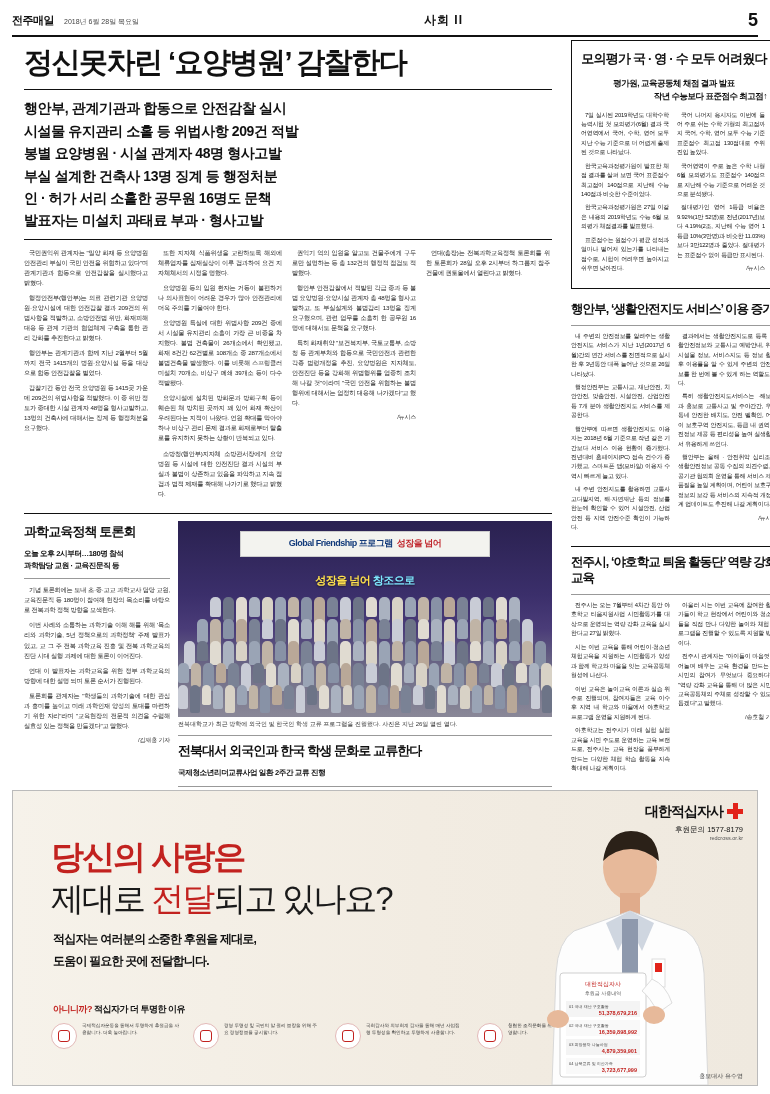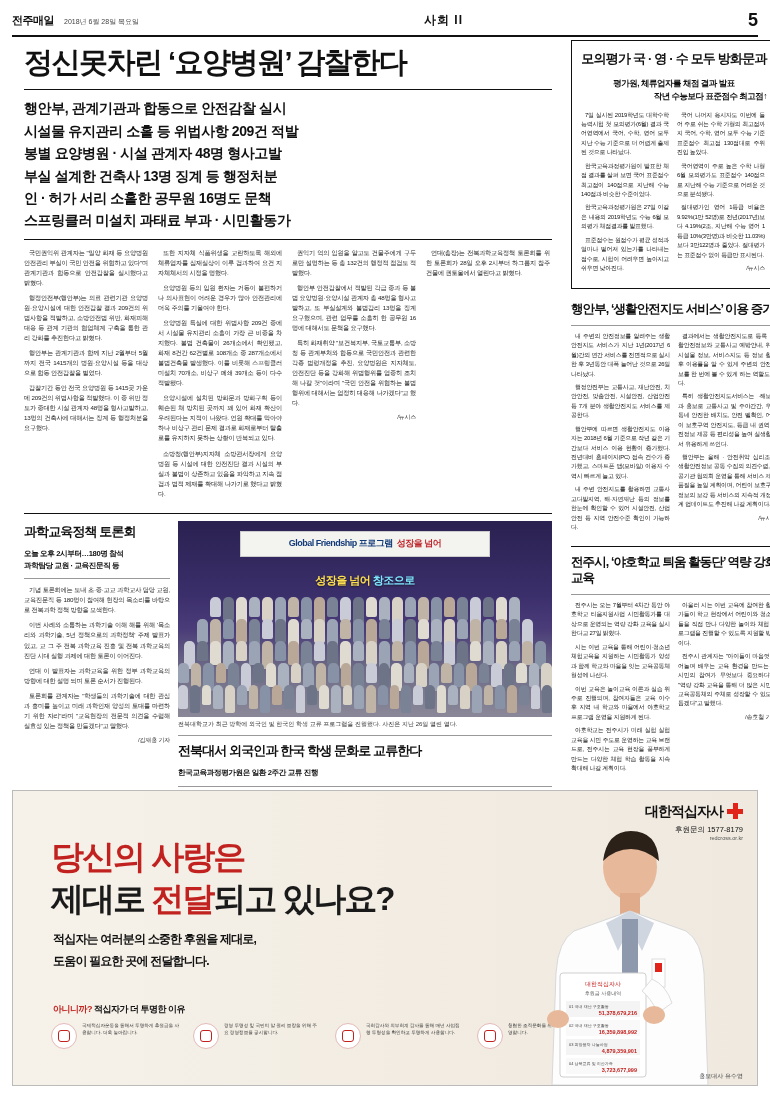--- a/index.html
+++ b/index.html
@@ -118,21 +118,21 @@
   .ad-logo { position:absolute; right:14px; top:12px; text-align:right; }
   .ad-logo .nm { font-size: 14px; font-weight:bold; letter-spacing:-1px; }
   .ad-logo .sub { font-size: 7.5px; margin-top:4px; }
   .ad-logo .sub2 { font-size: 5.5px; color:#555; }
   .redcross { display:inline-block; width:16px; height:16px; position:relative; margin-left:4px; vertical-align:-3px;}
   .redcross:before, .redcross:after { content:""; position:absolute; background:#e2231a; }
   .redcross:before { left:5.5px; top:0; width:5px; height:16px; }
   .redcross:after { left:0; top:5.5px; width:16px; height:5px; }
 
   .ad-h1 { position:absolute; left:38px; top:44px; font-size:33px; font-weight:bold; color:#c2221f; letter-spacing:-2px; }
-  .ad-h2 { position:absolute; left:38px; top:86px; font-size:33px; font-weight:bold; letter-spacing:-2px; color:#1a1a1a;}
+  .ad-h2 { position:absolute; left:38px; top:86px; font-size:33px; font-weight:normal; letter-spacing:-2px; color:#1a1a1a;}
   .ad-h2 .red { color:#c2221f; }
   .ad-p1 { position:absolute; left:40px; top:140px; font-size:12px; font-weight:bold; letter-spacing:-0.8px;}
   .ad-p2 { position:absolute; left:40px; top:162px; font-size:12px; font-weight:bold; letter-spacing:-0.8px;}
   .ad-why { position:absolute; left:40px; top:212px; font-size:9px; font-weight:bold; letter-spacing:-0.5px;}
   .ad-why .red { color:#c2221f; }
   .ad-icons { position:absolute; left:38px; top:232px; display:flex; gap:14px; }
   .ad-icon { display:flex; gap:5px; width: 128px; }
   .ad-icon .bub { width:26px; height:26px; border-radius:50%; background:#fff; border:1px solid #e3b9b8; flex:none; position:relative;}
   .ad-icon .bub .g { position:absolute; inset:6px; border:1.5px solid #c2221f; border-radius:3px; }
   .ad-icon .tx { font-size:4.6px; line-height:1.5; color:#333; }
@@ -158,21 +158,21 @@
     <div class="col-main">
 
       <div class="headline">정신못차린 ‘요양병원’ 감찰한다</div>
 
       <div class="lede">
         <div>행안부, 관계기관과 합동으로 안전감찰 실시</div>
         <div>시설물 유지관리 소홀 등 위법사항 209건 적발</div>
         <div>봉별 요양병원 · 시설 관계자 48명 형사고발</div>
         <div>부실 설계한 건축사 13명 징계 등 행정처분</div>
         <div>인 · 허가 서리 소홀한 공무원 16명도 문책</div>
-        <div>스프링클러 미설치 과태료 부과 · 시민활동가</div>
+        <div>발표자는 미설치 과태료 부과 · 형사고발</div>
       </div>
 
       <div class="bodycols">
         <div class="bc">
           <div class="btxt">
             <p>국민권익위 관계자는 "밀양 화재 등 요양병원 안전관리 부실이 국민 안전을 위협하고 있다"며 관계기관과 합동으로 안전감찰을 실시했다고 밝혔다.</p>
             <p>행정안전부(행안부)는 의료 관련기관 요양병원·요양시설에 대한 안전감찰 결과 209건의 위법사항을 적발하고, 소방안전법 위반, 화재피해대응 등 관계 기관의 협업체계 구축을 통한 관리 강화를 추진한다고 밝혔다.</p>
             <p>행안부는 관계기관과 함께 지난 2월부터 5월까지 전국 1415개의 병원·요양시설 등을 대상으로 합동 안전감찰을 벌였다.</p>
             <p>감찰기간 동안 전국 요양병원 등 1415곳 가운데 209건의 위법사항을 적발했다. 이 중 위반 정도가 중대한 시설 관계자 48명을 형사고발하고, 13명의 건축사에 대해서는 징계 등 행정처분을 요구했다.</p>
           </div>
@@ -380,21 +380,21 @@
                   <div class="p" style="background: rgb(122, 130, 149); height: 20px;"></div>
                   <div class="p" style="background: rgb(201, 204, 214); height: 24px;"></div>
                   <div class="p" style="background: rgb(109, 116, 135); height: 28px;"></div>
                 </div>
               </div>
           </div>
           <div class="photo-cap">전북대학교가 최근 방학에 외국인 및 한국인 학생 교류 프로그램을 진행했다. 사진은 지난 26일 열린 열다.</div>
 
           <div class="rule-thin"></div>
           <div class="sub-head">전북대서 외국인과 한국 학생 문화로 교류한다</div>
-          <div class="kicker">한국교육과정평가원은 일환 2주간 교류 진행</div>
+          <div class="kicker">국제청소년리더교류사업 일환 2주간 교류 진행</div>
           <div class="rule-thin"></div>
           <div class="bodycols" style="gap:9px;">
             <div class="bc" style="width:118px">
               <div class="btxt">
                 <p>지난 5월 이심가재부와 한국청소년교류협회(원장)이 주관하는 '2018 국제청소년 리더교류 사업'의 한 과정 전북대학교측은 지난 11~15일 5박6일 일정으로 외국인 학생과 한국 학생 교류가 본격 진행된다고 밝혔다.</p>
                 <p>유학생 40여명 한국학생 40명 등 모두 80여명 참가한다. 국내외 프로그램은 문화 체험과 한국어 교육 등으로 구성됐다.</p>
               </div>
             </div>
             <div class="bc" style="width:118px">
               <div class="btxt">
@@ -411,22 +411,22 @@
               </div>
             </div>
           </div>
         </div>
       </div>
     </div>
 
     <div class="col-side">
 
       <div class="sidebox">
-        <h2>모의평가 국 · 영 · 수 모두 방화문과</h2>
-        <div class="sb-sub">평가원, 체류업자를 채점 결과 발표</div>
+        <h2>모의평가 국 · 영 · 수 모두 어려웠다</h2>
+        <div class="sb-sub">평가원, 교육공동체 채점 결과 발표</div>
         <div class="sb-sub2">작년 수능보다 표준점수 최고점↑</div>
         <div class="sb-cols">
           <div class="c">
             <div class="sb-txt">
               <p>7일 실시된 2019학년도 대학수학능력시험 첫 모의평가(6월) 결과 국어영역에서 국어, 수학, 영어 모두 지난 수능 기준으로 더 어렵게 출제된 것으로 나타났다.</p>
               <p>한국교육과정평가원이 발표한 채점 결과를 살펴 보면 국어 표준점수 최고점이 140점으로 지난해 수능 140점과 비슷한 수준이었다.</p>
               <p>한국교육과정평가원은 27일 이같은 내용의 2019학년도 수능 6월 모의평가 채점결과를 발표했다.</p>
               <p>표준점수는 원점수가 평균 성적과 얼마나 떨어져 있는가를 나타내는 점수로, 시험이 어려우면 높아지고 쉬우면 낮아진다.</p>
             </div>
           </div>

